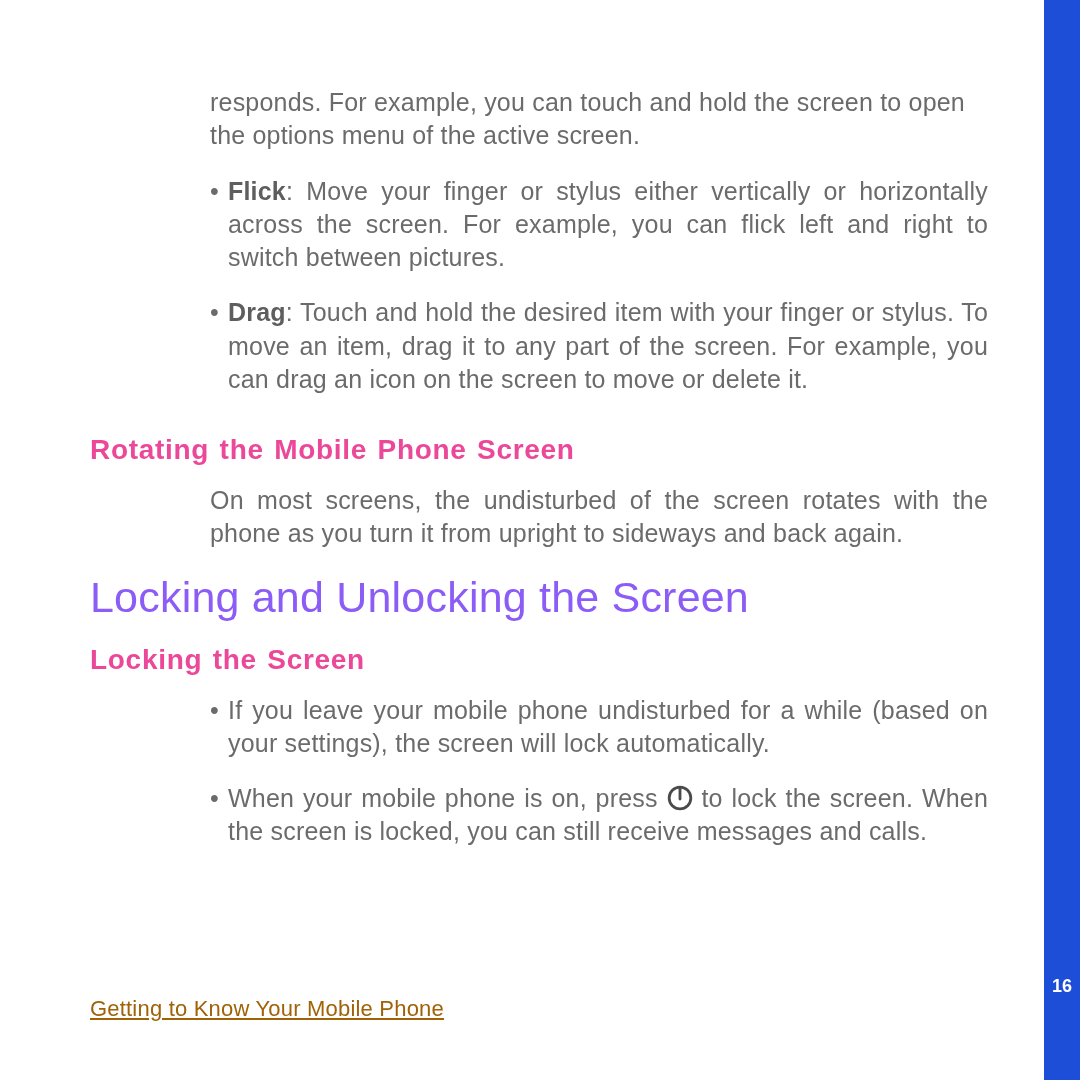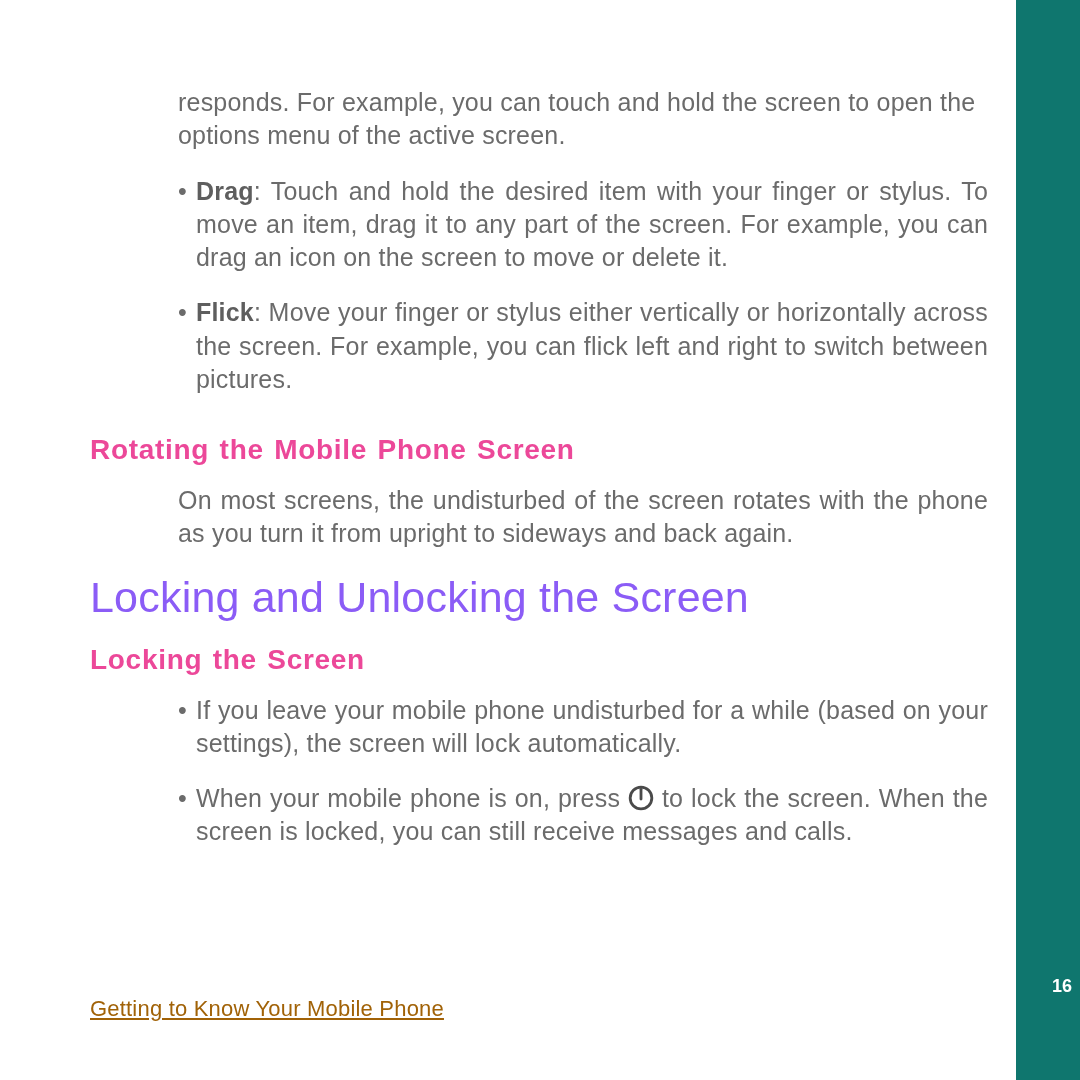--- a/index.html
+++ b/index.html
@@ -12,22 +12,21 @@
     color: #6b6b6b;
     overflow: hidden;
     position: relative;
   }
   .sidebar {
     position: absolute;
     top: 0;
     right: 0;
     width: 36px;
     height: 100%;
-    background: #0f766e;
-    padding-left: 28px;
+    background: #1d4ed8;
   }
   .page-number {
     position: absolute;
     right: 8px;
     bottom: 83px;
     font-size: 18px;
     font-weight: bold;
     color: #ffffff;
     text-align: center;
     width: 20px;
@@ -35,21 +34,21 @@
   .content {
     position: absolute;
     top: 0;
     left: 0;
     right: 36px;
     bottom: 0;
     box-sizing: border-box;
     padding: 86px 56px 0 90px;
   }
   .body-indent {
-    margin-left: 88px;
+    margin-left: 120px;
   }
   .para {
     font-size: 25px;
     line-height: 1.33;
     letter-spacing: 0.2px;
     margin: 0 0 22px 0;
   }
   .bullet-list {
     margin: 0;
     padding: 0;
@@ -120,24 +119,24 @@
   <div class="page-number">16</div>
 </div>
 
 <div class="content">
 
   <div class="body-indent">
     <p class="para">responds. For example, you can touch and hold the screen to open the options menu of the active screen.</p>
 
     <ul class="bullet-list">
       <li class="bullet-item">
-        <span class="bold">Drag</span><span>: Touch and hold the desired item with your finger or stylus. To move an item, drag it to any part of the screen. For example, you can drag an icon on the screen to move or delete it.</span>
+        <span class="bold">Flick</span><span>: Move your finger or stylus either vertically or horizontally across the screen. For example, you can flick left and right to switch between pictures.</span>
       </li>
       <li class="bullet-item">
-        <span class="bold">Flick</span><span>: Move your finger or stylus either vertically or horizontally across the screen. For example, you can flick left and right to switch between pictures.</span>
+        <span class="bold">Drag</span><span>: Touch and hold the desired item with your finger or stylus. To move an item, drag it to any part of the screen. For example, you can drag an icon on the screen to move or delete it.</span>
       </li>
     </ul>
   </div>
 
   <h3 class="subheading">Rotating the Mobile Phone Screen</h3>
   <div class="body-indent">
     <p class="para" style="text-align:justify;">On most screens, the undisturbed of the screen rotates with the phone as you turn it from upright to sideways and back again.</p>
   </div>
 
   <h2 class="heading">Locking and Unlocking the Screen</h2>

